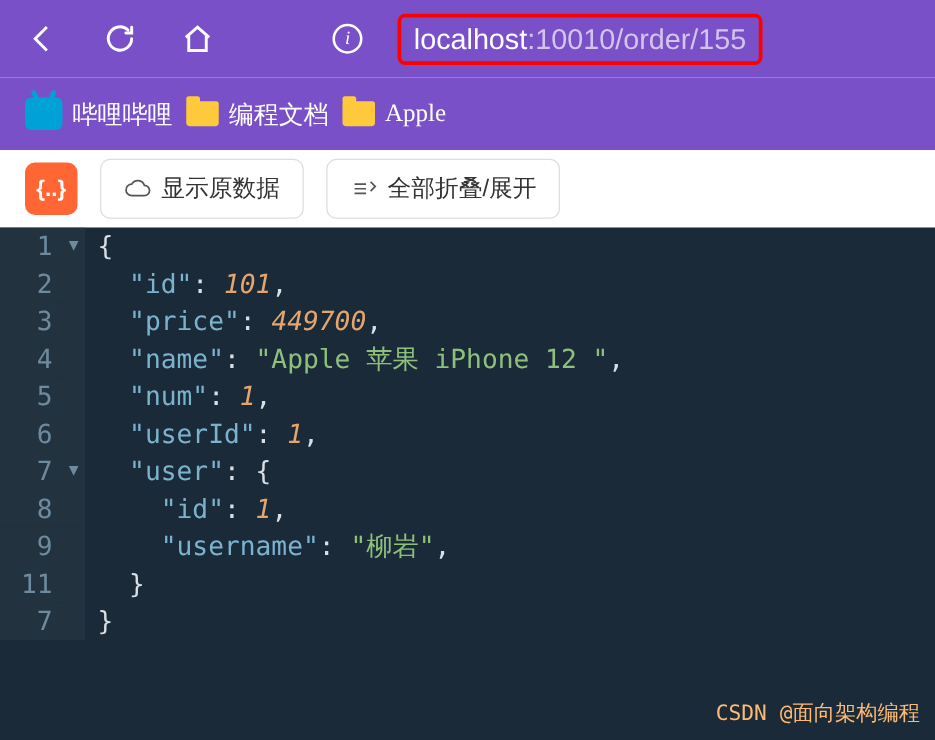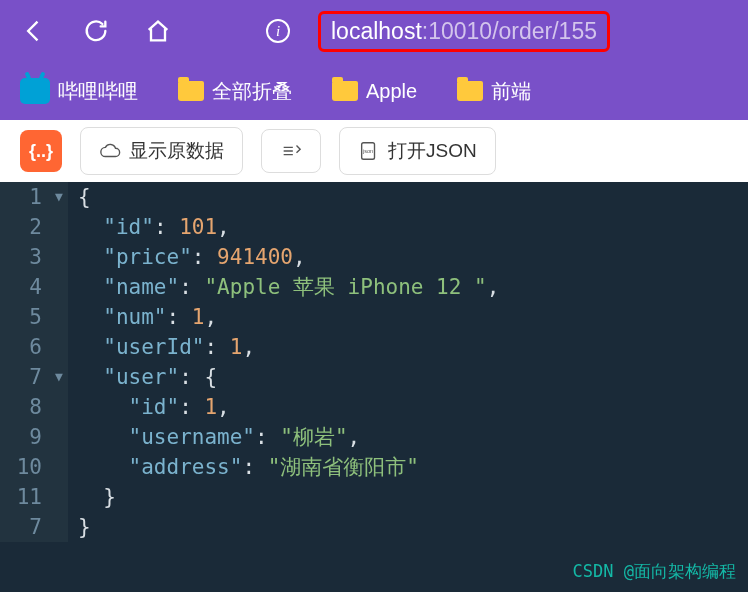--- a/index.html
+++ b/index.html
@@ -3,41 +3,41 @@
 <meta charset="utf-8">
 <style>
 * { margin: 0; padding: 0; box-sizing: border-box; }
 body { font-family: -apple-system, "Segoe UI", sans-serif; width: 748px; height: 592px; overflow: hidden; background: #fff; position: relative; }
 .browser-top { background: #7950c8; height: 62px; display: flex; align-items: center; padding: 0 12px; gap: 18px; }
 .nav-icon { width: 44px; height: 44px; display: flex; align-items: center; justify-content: center; color: #fff; }
 .nav-icon svg { width: 28px; height: 28px; stroke: #fff; fill: none; stroke-width: 2; }
 .info-circle { border: 2px solid #fff; border-radius: 50%; width: 24px; height: 24px; display: flex; align-items: center; justify-content: center; font-family: serif; font-style: italic; font-size: 15px; color: #fff; }
 .url-box { border: 3px solid #ff0000; border-radius: 6px; padding: 4px 10px; font-size: 23px; color: #d3c4ec; }
 .url-box .host { color: #fff; }
-.bookmarks { background: #7950c8; height: 58px; display: flex; align-items: center; padding: 0 20px; gap: 40px; }
+.bookmarks { background: #7950c8; height: 58px; display: flex; align-items: center; padding: 0 20px; gap: 11px; font-family: Liberation Serif, serif; }
 .bm { display: flex; align-items: center; gap: 8px; color: #fff; font-size: 20px; white-space: nowrap; }
 .bili-icon { width: 30px; height: 26px; background: #00a1d6; border-radius: 5px; position: relative; }
 .bili-icon::before { content: ""; position: absolute; top: -6px; left: 6px; width: 4px; height: 8px; background: #00a1d6; border-radius: 2px; transform: rotate(-25deg); }
 .bili-icon::after { content: ""; position: absolute; top: -6px; right: 6px; width: 4px; height: 8px; background: #00a1d6; border-radius: 2px; transform: rotate(25deg); }
 .folder-icon { width: 26px; height: 20px; background: #ffc93c; border-radius: 2px 2px 3px 3px; position: relative; }
 .folder-icon::before { content: ""; position: absolute; top: -4px; left: 0; width: 11px; height: 5px; background: #ffc93c; border-radius: 2px 2px 0 0; }
 .toolbar { background: #fff; height: 62px; display: flex; align-items: center; padding: 0 20px; gap: 18px; }
 .json-badge { width: 42px; height: 42px; background: #ff6633; border-radius: 8px; display: flex; align-items: center; justify-content: center; color: #fff; font-size: 18px; font-weight: bold; }
 .tb-btn { border: 1px solid #ddd; border-radius: 8px; background: #fff; padding: 10px 18px; font-size: 19px; display: flex; align-items: center; gap: 8px; color: #333; white-space: nowrap; }
 .tb-btn svg { width: 22px; height: 22px; }
 .code-area { background: #1a2a38; font-family: Consolas, Monaco, monospace; font-size: 21px; line-height: 30px; height: 410px; overflow: hidden; position: relative; }
 .code-line { display: flex; }
 .gutter { width: 50px; text-align: right; padding-right: 8px; color: #6e8a9e; background: #22333f; user-select: none; }
 .fold { width: 18px; color: #6e8a9e; background: #22333f; text-align: center; font-size: 13px; user-select: none; }
 .code { padding-left: 10px; white-space: pre; }
 .p { color: #d9dfe4; } 
 .k { color: #7bb3ce; } 
-.n { color: #e5a56f; } 
+.n { color: #e5a56f; font-style: italic; } 
 .s { color: #8ec07c; } 
-.watermark { position: absolute; bottom: 6px; right: 12px; color: #14b8a6; font-size: 17px; }
+.watermark { position: absolute; bottom: 6px; right: 12px; color: #fdba74; font-size: 17px; }
 </style>
 </head>
 <body>
 
 <div class="browser-top">
   <div class="nav-icon">
     <svg viewBox="0 0 24 24">
         <path d="M15 4 L7 12 L15 20"></path>
       </svg>
   </div>
@@ -60,69 +60,59 @@
   </div>
 </div>
 
 <div class="bookmarks">
   <div class="bm">
     <div class="bili-icon"></div>
     <span>哔哩哔哩</span>
   </div>
   <div class="bm">
     <div class="folder-icon"></div>
-    <span>全部折叠</span>
+    <span>编程文档</span>
   </div>
   <div class="bm">
     <div class="folder-icon"></div>
     <span>Apple</span>
-  </div>
-  <div class="bm">
-    <div class="folder-icon"></div>
-    <span>前端</span>
   </div>
 </div>
 
 <div class="toolbar">
   <div class="json-badge">{..}</div>
   <button class="tb-btn">
     <svg viewBox="0 0 24 24">
         <path d="M7 18 A5 5 0 0 1 7 8 A6 6 0 0 1 18 9 A4 4 0 0 1 18 18 Z" fill="none" stroke="#555" stroke-width="1.5"></path>
       </svg>
     <span>显示原数据</span>
   </button>
   <button class="tb-btn">
     <svg viewBox="0 0 24 24">
         <path d="M4 8 H14 M4 12 H14 M4 16 H14 M18 6 L22 10 L18 14" fill="none" stroke="#555" stroke-width="1.5"></path>
       </svg>
-  </button>
-  <button class="tb-btn">
-    <svg viewBox="0 0 24 24">
-        <rect x="4" y="3" width="14" height="18" rx="2" fill="none" stroke="#555" stroke-width="1.5"></rect>
-        <text x="11" y="14" font-size="6" text-anchor="middle" fill="#555">json</text>
-      </svg>
-    <span>打开JSON</span>
+    <span>全部折叠/展开</span>
   </button>
 </div>
 
 <div class="code-area">
   <div class="code-line">
       <div class="gutter">1</div>
       <div class="fold">▼</div>
       <div class="code"><span class="p">{</span></div>
     </div>
   <div class="code-line">
       <div class="gutter">2</div>
       <div class="fold"></div>
       <div class="code">  <span class="k">"id"</span><span class="p">: </span><span class="n">101</span><span class="p">,</span></div>
     </div>
   <div class="code-line">
       <div class="gutter">3</div>
       <div class="fold"></div>
-      <div class="code">  <span class="k">"price"</span><span class="p">: </span><span class="n">941400</span><span class="p">,</span></div>
+      <div class="code">  <span class="k">"price"</span><span class="p">: </span><span class="n">449700</span><span class="p">,</span></div>
     </div>
   <div class="code-line">
       <div class="gutter">4</div>
       <div class="fold"></div>
       <div class="code">  <span class="k">"name"</span><span class="p">: </span><span class="s">"Apple 苹果 iPhone 12 "</span><span class="p">,</span></div>
     </div>
   <div class="code-line">
       <div class="gutter">5</div>
       <div class="fold"></div>
       <div class="code">  <span class="k">"num"</span><span class="p">: </span><span class="n">1</span><span class="p">,</span></div>
@@ -141,25 +131,20 @@
       <div class="gutter">8</div>
       <div class="fold"></div>
       <div class="code">    <span class="k">"id"</span><span class="p">: </span><span class="n">1</span><span class="p">,</span></div>
     </div>
   <div class="code-line">
       <div class="gutter">9</div>
       <div class="fold"></div>
       <div class="code">    <span class="k">"username"</span><span class="p">: </span><span class="s">"柳岩"</span><span class="p">,</span></div>
     </div>
   <div class="code-line">
-      <div class="gutter">10</div>
-      <div class="fold"></div>
-      <div class="code">    <span class="k">"address"</span><span class="p">: </span><span class="s">"湖南省衡阳市"</span></div>
-    </div>
-  <div class="code-line">
       <div class="gutter">11</div>
       <div class="fold"></div>
       <div class="code">  <span class="p">}</span></div>
     </div>
   <div class="code-line">
       <div class="gutter">7</div>
       <div class="fold"></div>
       <div class="code"><span class="p">}</span></div>
     </div>
   <div class="watermark">CSDN @面向架构编程</div>

